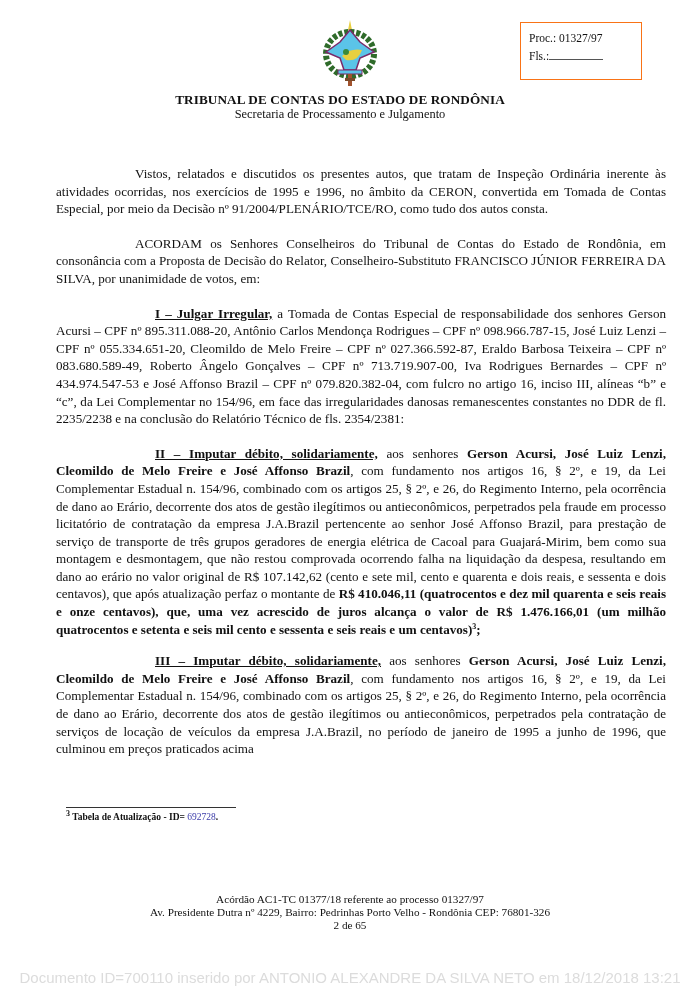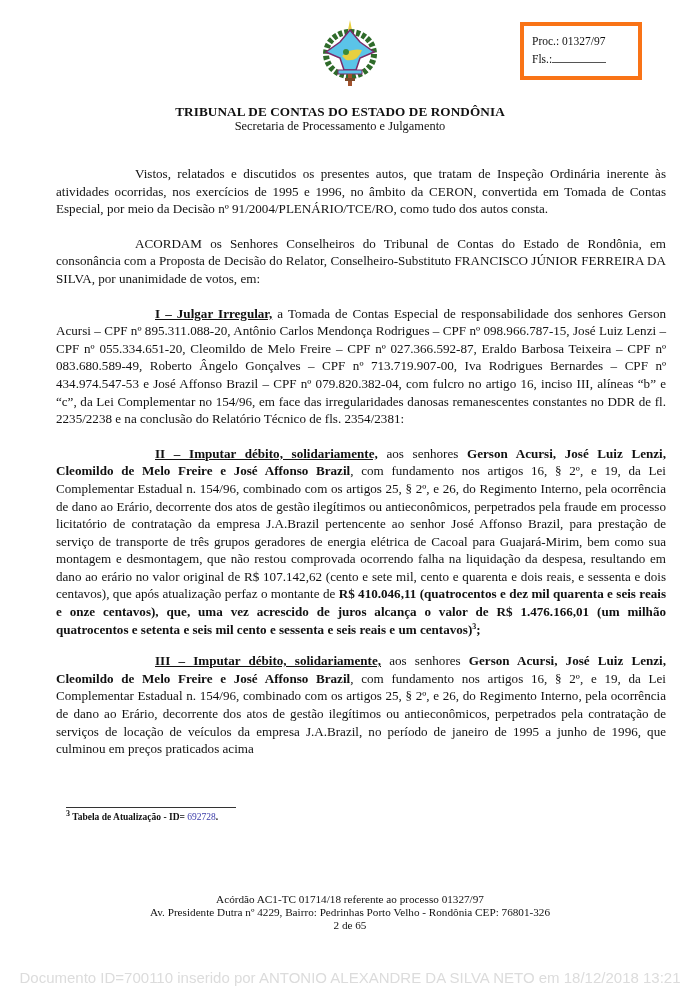--- a/index.html
+++ b/index.html
@@ -1,23 +1,23 @@
 <!DOCTYPE html>
 <html><head>
 <meta charset="utf-8">
 <style>
   html, body { margin: 0; padding: 0; background: #ffffff; }
   body { width: 700px; height: 991px; position: relative; overflow: hidden;
          font-family: "Liberation Serif", "DejaVu Serif", serif; color: #111; }
   .proc-box { position: absolute; left: 520px; top: 22px; width: 122px; height: 58px;
-              border: 4px solid #f97316; font-size: 11.5px; padding: 6px 8px; box-sizing: border-box; }
+              border: 1px solid #f97316; font-size: 11.5px; padding: 6px 8px; box-sizing: border-box; }
   .proc-box div { line-height: 18px; }
   .fls-line { display: inline-block; width: 54px; border-bottom: 1px solid #555; height: 10px; vertical-align: baseline; }
   .logo { position: absolute; left: 318px; top: 18px; width: 64px; height: 74px; }
-  .header { position: absolute; left: 0; top: 104px; width: 680px; text-align: center; }
+  .header { position: absolute; left: 0; top: 92px; width: 680px; text-align: center; }
   .header .inst { font-weight: bold; font-size: 13.2px; letter-spacing: 0.1px; line-height: 15px; }
   .header .sec { font-size: 12.4px; line-height: 14px; text-align: center; }
   .header .div { font-size: 12.4px; line-height: 14px; }
   .body { position: absolute; left: 56px; top: 165px; width: 610px; font-size: 13.1px; line-height: 17.6px;
           text-align: justify; }
   .body p { margin: 0 0 17px 0; text-indent: 79px; }
   .body p.item { text-indent: 99px; }
   .body p.item2 { text-indent: 99px; margin-bottom: 14px; }
   .uh { font-weight: bold; text-decoration: underline; }
   .b { font-weight: bold; }
@@ -61,18 +61,18 @@
   <p>ACORDAM os Senhores Conselheiros do Tribunal de Contas do Estado de Rondônia, em consonância com a Proposta de Decisão do Relator, Conselheiro-Substituto FRANCISCO JÚNIOR FERREIRA DA SILVA, por unanimidade de votos, em:</p>
   <p class="item"><span class="uh">I – Julgar Irregular,</span><span> a Tomada de Contas Especial de responsabilidade dos senhores Gerson Acursi – CPF nº 895.311.088-20, Antônio Carlos Mendonça Rodrigues – CPF nº 098.966.787-15, José Luiz Lenzi – CPF nº 055.334.651-20, Cleomildo de Melo Freire – CPF nº 027.366.592-87, Eraldo Barbosa Teixeira – CPF nº 083.680.589-49, Roberto Ângelo Gonçalves – CPF nº 713.719.907-00, Iva Rodrigues Bernardes – CPF nº 434.974.547-53 e José Affonso Brazil – CPF nº 079.820.382-04, com fulcro no artigo 16, inciso III, alíneas “b” e “c”, da Lei Complementar no 154/96, em face das irregularidades danosas remanescentes constantes no DDR de fl. 2235/2238 e na conclusão do Relatório Técnico de fls. 2354/2381:</span></p>
   <p class="item2"><span class="uh">II – Imputar débito, solidariamente,</span><span> aos senhores </span><span class="b">Gerson Acursi, José Luiz Lenzi, Cleomildo de Melo Freire e José Affonso Brazil</span><span>, com fundamento nos artigos 16, § 2º, e 19, da Lei Complementar Estadual n. 154/96, combinado com os artigos 25, § 2º, e 26, do Regimento Interno, pela ocorrência de dano ao Erário, decorrente dos atos de gestão ilegítimos ou antieconômicos, perpetrados pela fraude em processo licitatório de contratação da empresa J.A.Brazil pertencente ao senhor José Affonso Brazil, para prestação de serviço de transporte de três grupos geradores de energia elétrica de Cacoal para Guajará-Mirim, bem como sua montagem e desmontagem, que não restou comprovada ocorrendo falha na liquidação da despesa, resultando em dano ao erário no valor original de R$ 107.142,62 (cento e sete mil, cento e quarenta e dois reais, e sessenta e dois centavos), que após atualização perfaz o montante de </span><span class="b">R$ 410.046,11 (quatrocentos e dez mil quarenta e seis reais e onze centavos), que, uma vez acrescido de juros alcança o valor de R$ 1.476.166,01 (um milhão quatrocentos e setenta e seis mil cento e sessenta e seis reais e um centavos)</span><sup class="b">3</sup><span class="b">;</span></p>
   <p class="item"><span class="uh">III – Imputar débito, solidariamente,</span><span> aos senhores </span><span class="b">Gerson Acursi, José Luiz Lenzi, Cleomildo de Melo Freire e José Affonso Brazil</span><span>, com fundamento nos artigos 16, § 2º, e 19, da Lei Complementar Estadual n. 154/96, combinado com os artigos 25, § 2º, e 26, do Regimento Interno, pela ocorrência de dano ao Erário, decorrente dos atos de gestão ilegítimos ou antieconômicos, perpetrados pela contratação de serviços de locação de veículos da empresa J.A.Brazil, no período de janeiro de 1995 a junho de 1996, que culminou em preços praticados acima</span></p>
 </div>
 
 <div class="fn-rule"></div>
 <div class="footnote"><sup>3</sup><span> Tabela de Atualização - ID= </span><span class="link">692728</span><span>.</span></div>
 
 <div class="footer">
-  <div>Acórdão AC1-TC 01714/18 referente ao processo 01327/97</div>
+  <div>Acórdão AC1-TC 01377/18 referente ao processo 01327/97</div>
   <div>Av. Presidente Dutra nº 4229, Bairro: Pedrinhas Porto Velho - Rondônia CEP: 76801-326</div>
   <div>2 de 65</div>
 </div>
 
 <div class="watermark">Documento ID=700110   inserido por ANTONIO ALEXANDRE DA SILVA NETO em 18/12/2018 13:21</div>
 
 </body></html>

